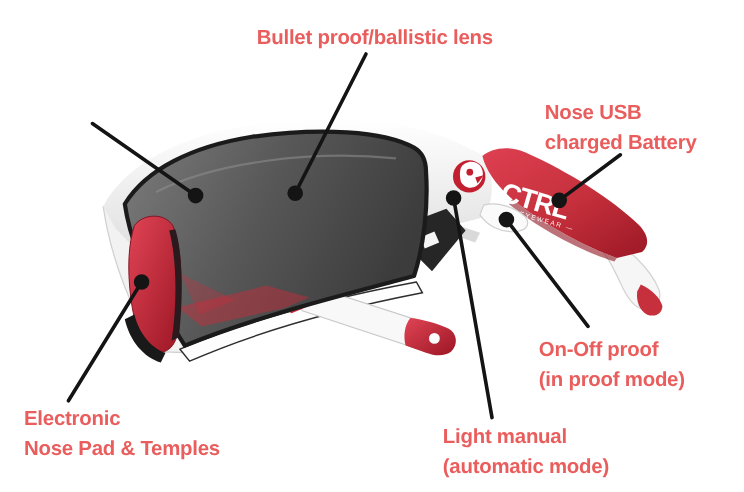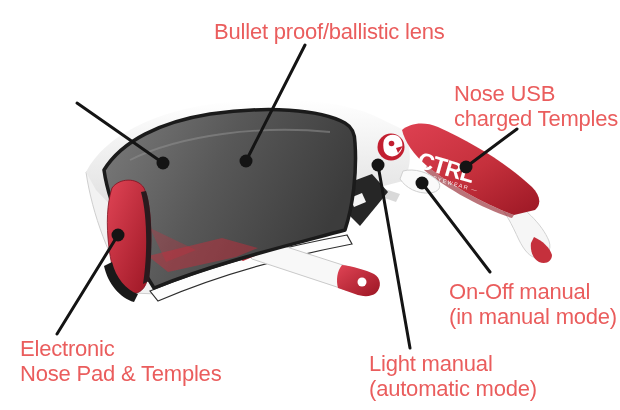--- a/index.html
+++ b/index.html
@@ -5,22 +5,22 @@
   html,body{margin:0;padding:0;}
   body{
     width:620px;height:410px;background:#ffffff;overflow:hidden;
     font-family:"Liberation Sans", sans-serif;
   }
   .stage{position:relative;width:620px;height:410px;background:#ffffff;}
   .glasses-svg{position:absolute;left:0;top:0;}
   .label{
     position:absolute;
     color:#ea5d5d;
-    font-weight:400;
-    font-size:22px;
+    font-weight:700;
+    font-size:17px;
     line-height:25px;
     letter-spacing:-0.2px;
     white-space:nowrap;
   }
   .label-tint{left:20px;top:55px;}
   .label-lens{left:214px;top:19px;}
   .label-battery{left:454px;top:81px;}
   .label-onoff{left:449px;top:279px;}
   .label-sensor{left:369px;top:351px;}
   .label-nosepad{left:20px;top:336px;}
@@ -129,26 +129,26 @@
 
   <div class="label label-tint">
   </div>
 
   <div class="label label-lens">
     <div>Bullet proof/ballistic lens</div>
   </div>
 
   <div class="label label-battery">
     <div>Nose USB</div>
-    <div>charged Temples</div>
+    <div>charged Battery</div>
   </div>
 
   <div class="label label-onoff">
-    <div>On-Off manual</div>
-    <div>(in manual mode)</div>
+    <div>On-Off proof</div>
+    <div>(in proof mode)</div>
   </div>
 
   <div class="label label-sensor">
     <div>Light manual</div>
     <div>(automatic mode)</div>
   </div>
 
   <div class="label label-nosepad">
     <div>Electronic</div>
     <div>Nose Pad &amp; Temples</div>

